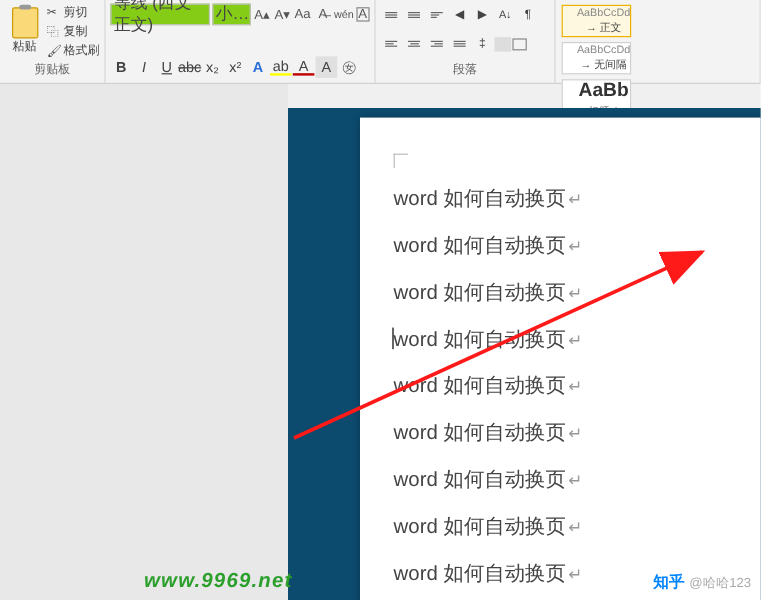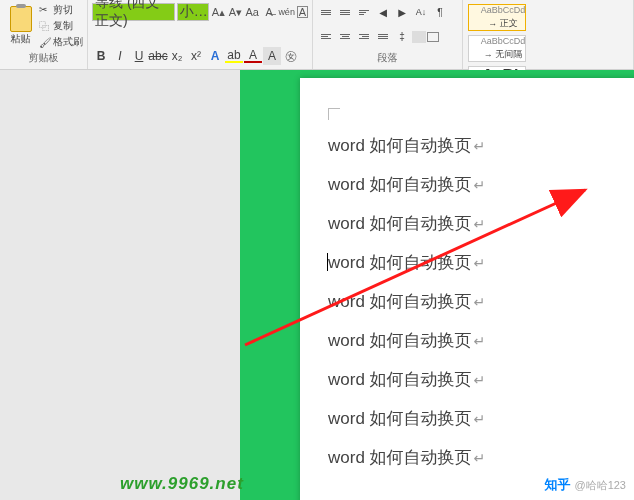--- a/index.html
+++ b/index.html
@@ -43,21 +43,21 @@
     
     .styles-group { flex: 1; display: flex; }
     .style-box { border: 1px solid #d0d0d0; background: #fff; width: 58px; height: 48px; margin: 2px 1px; display: flex; flex-direction: column; align-items: center; justify-content: center; cursor: pointer; padding-left: 12px; }
     .style-box.selected { border: 1px solid #f0b000; background: #fff8e0; }
     .style-preview { font-size: 9px; color: #888; }
     .style-preview.big { font-size: 16px; color: #333; font-weight: bold; }
     .style-name { font-size: 9px; color: #444; margin-top: 2px; white-space: nowrap; }
     
     .workspace { display: flex; height: 430px; background: #f0f0f0; }
     .gray-panel { width: 240px; background: #e8e8e8; }
-    .doc-area { flex: 1; background: #22c55e; position: relative; overflow: hidden; }
+    .doc-area { flex: 1; background: #0c4a6e; position: relative; overflow: hidden; margin-top: 20px; }
     .page { position: absolute; left: 60px; top: 8px; width: 400px; height: 480px; background: #fff; box-shadow: 0 0 6px rgba(0,0,0,0.25); padding: 56px 28px 20px 28px; }
     .page-corner { position: absolute; top: 30px; left: 28px; width: 12px; height: 12px; border-left: 1px solid #bbb; border-top: 1px solid #bbb; }
     .doc-line { font-size: 17px; color: #444; margin-bottom: 16px; white-space: nowrap; position: relative; }
     .para-mark { color: #999; font-size: 14px; margin-left: 2px; }
     .cursor-line::before { content: ""; position: absolute; left: -1px; top: 2px; width: 1px; height: 18px; background: #000; }
     
     .arrow-svg { position: absolute; left: 0; top: 110px; width: 380px; height: 170px; pointer-events: none; z-index: 5; }
     
     .watermark { position: absolute; bottom: 6px; left: 120px; font-size: 17px; color: #2c9f2c; font-weight: bold; letter-spacing: 1px; z-index: 10; font-style: italic; }
     .zhihu-mark { position: absolute; bottom: 6px; right: 8px; font-size: 11px; color: #aaa; display: flex; align-items: center; gap: 4px; z-index: 10; margin-top: 24px; }

